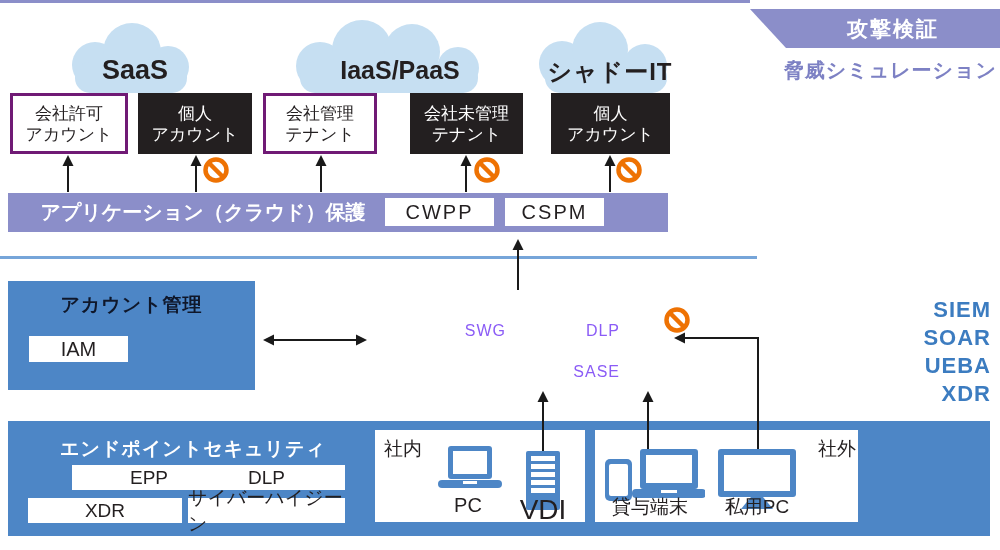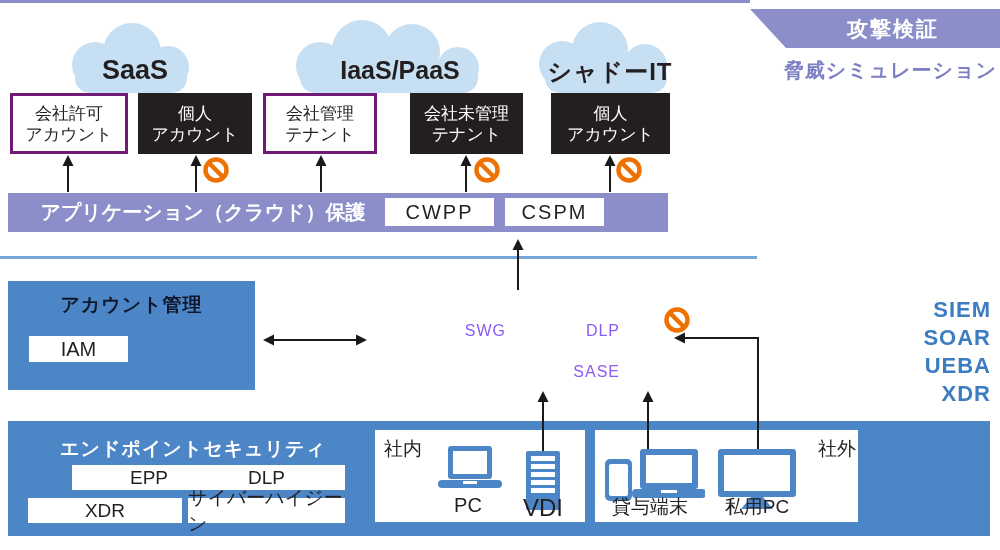--- a/index.html
+++ b/index.html
@@ -156,21 +156,21 @@
   </svg>
   <div class="abs dev-label" style="left:440px;top:494px;width:56px;font-size:20px;">PC</div>
   <svg class="abs icon" style="left:526px;top:451px;" width="34" height="59" viewBox="0 0 34 59">
     <rect x="0" y="0" width="34" height="59" rx="2" fill="#4d86c6"></rect>
     <rect x="5" y="5" width="24" height="5" fill="#fff"></rect>
     <rect x="5" y="13" width="24" height="5" fill="#fff"></rect>
     <rect x="5" y="21" width="24" height="5" fill="#fff"></rect>
     <rect x="5" y="29" width="24" height="5" fill="#fff"></rect>
     <rect x="5" y="37" width="24" height="5" fill="#fff"></rect>
   </svg>
-  <div class="abs dev-label" style="left:516px;top:494px;width:54px;font-size:24px;">VDI</div>
+  <div class="abs dev-label" style="left:516px;top:494px;width:54px;font-size:28px;">VDI</div>
 
   <div class="abs zone-box" style="left:595px;width:263px;"></div>
   <div class="abs zone-label" style="left:818px;top:436px;">社外</div>
   <svg class="abs icon" style="left:605px;top:447px;" width="100" height="54" viewBox="0 0 100 54">
     <rect x="35" y="2" width="58" height="40" rx="3" fill="#4d86c6"></rect>
     <rect x="41" y="8" width="46" height="28" fill="#fff"></rect>
     <rect x="27" y="42" width="74" height="9" rx="4" fill="#4d86c6"></rect>
     <rect x="56" y="43" width="16" height="3" fill="#fff"></rect>
     <rect x="0" y="12" width="27" height="42" rx="5" fill="#4d86c6"></rect>
     <rect x="4" y="17" width="19" height="32" rx="2" fill="#fff"></rect>

